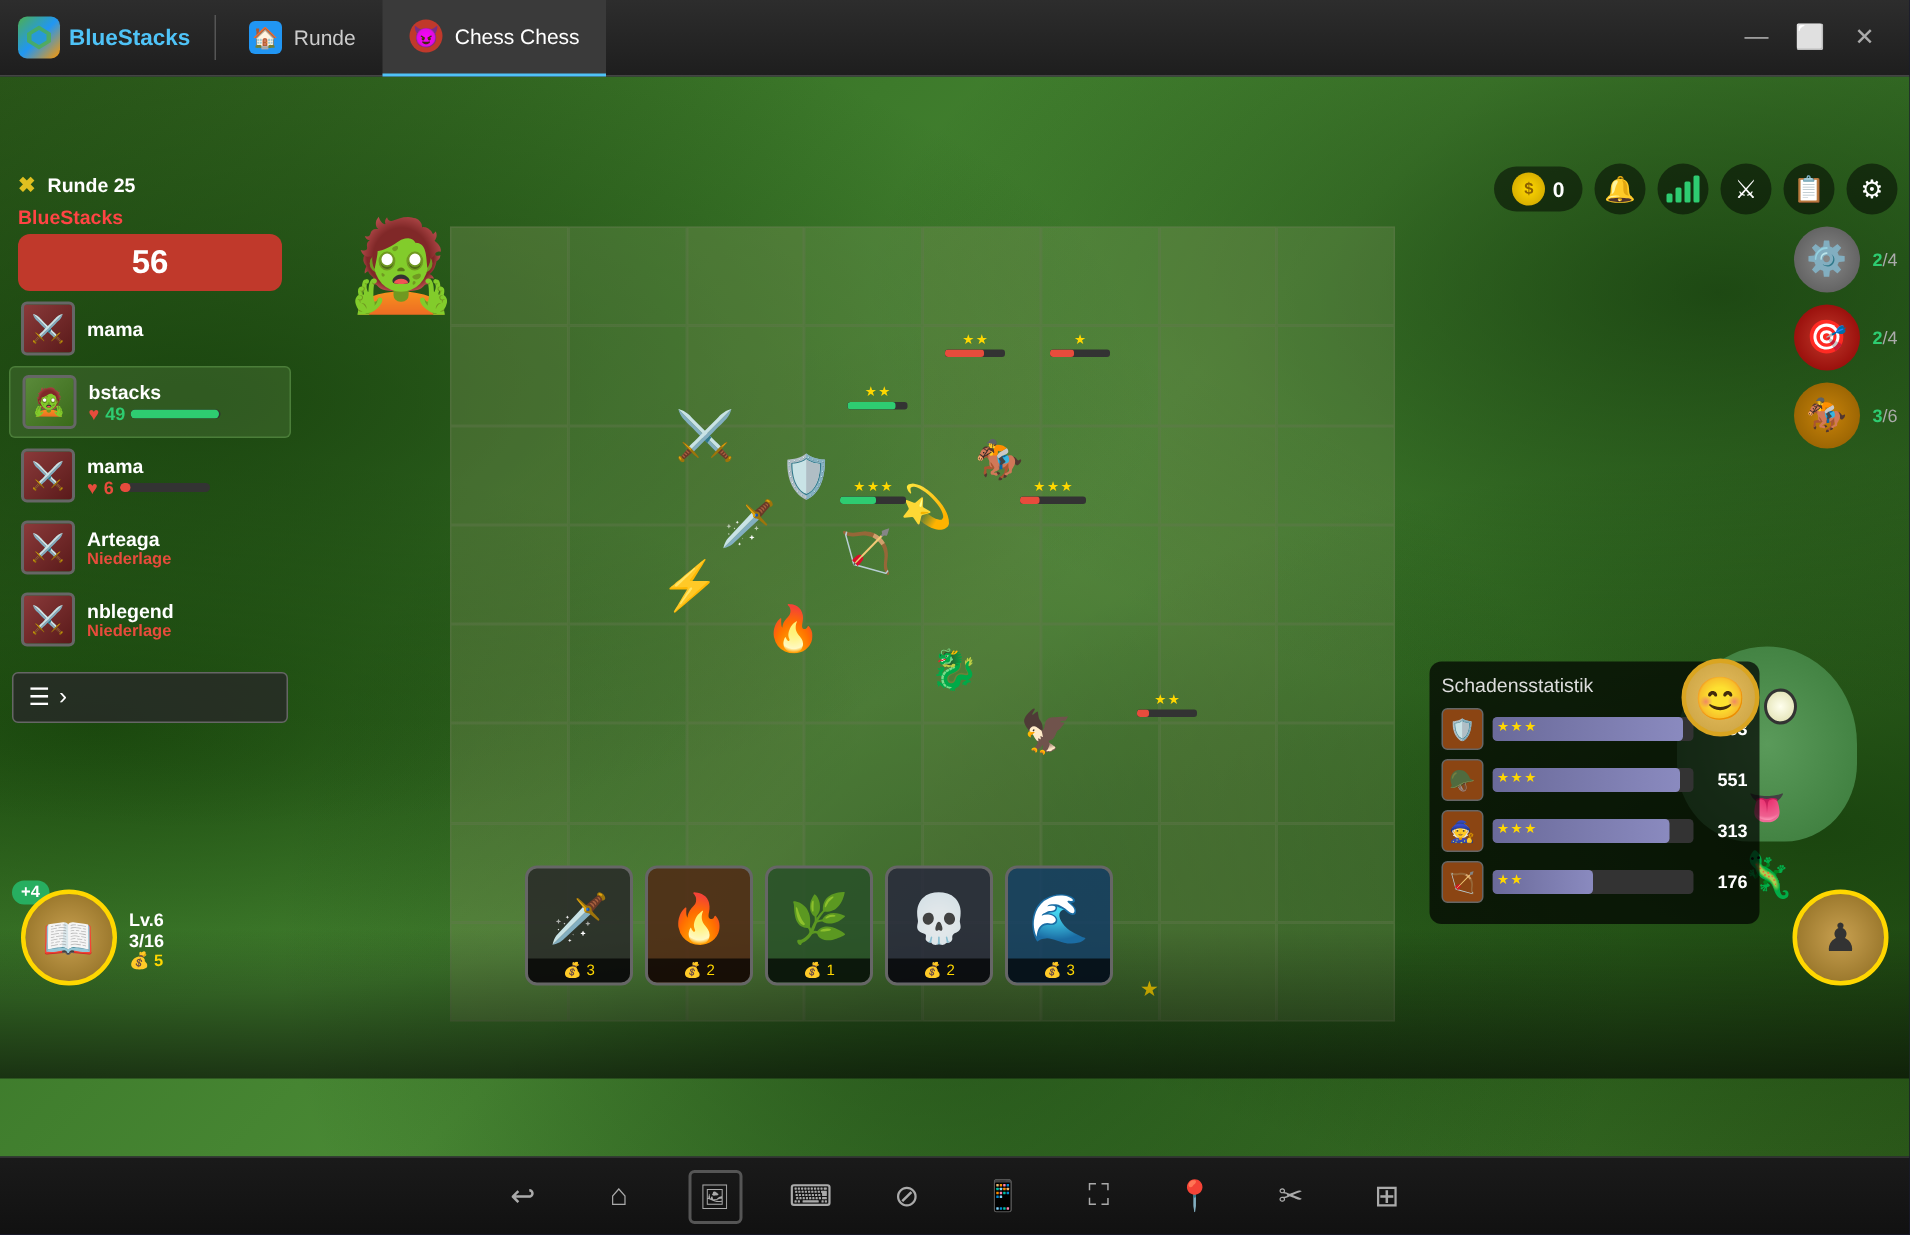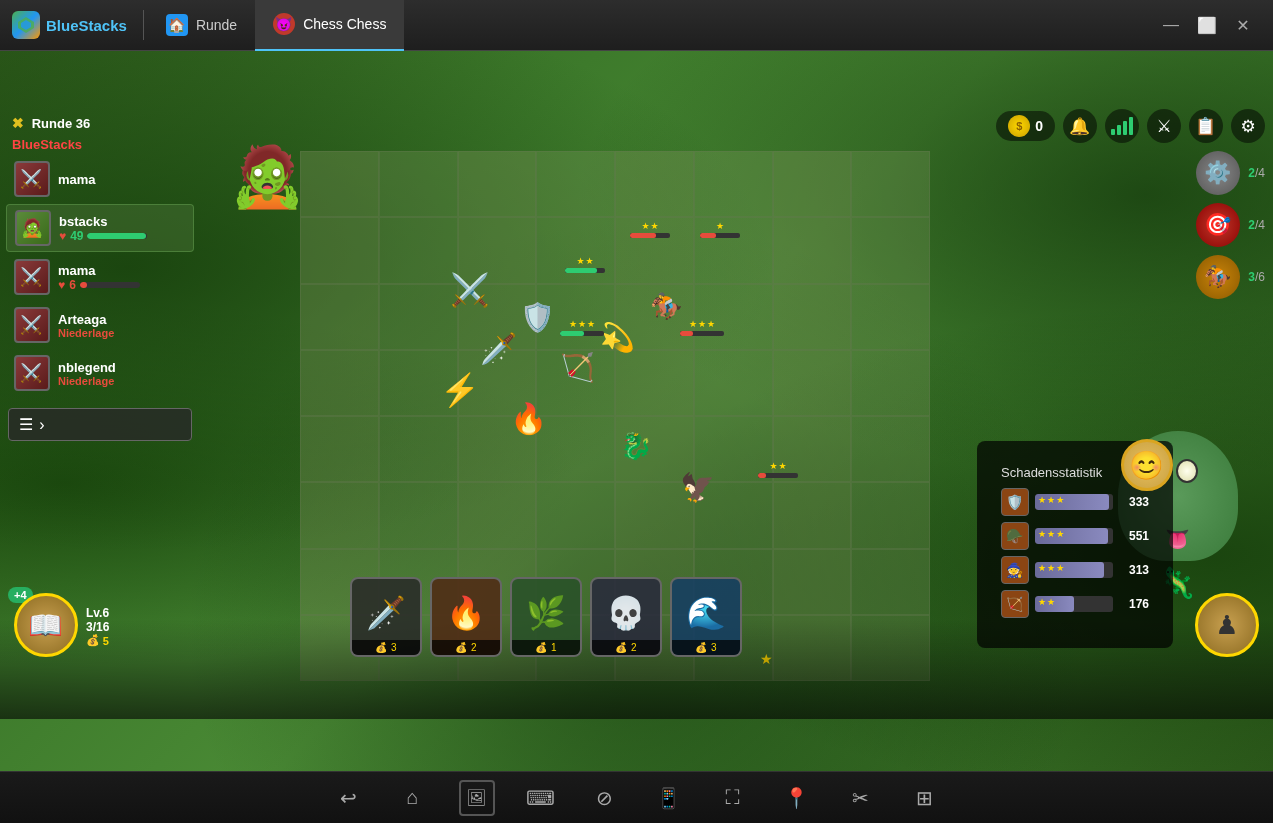--- a/index.html
+++ b/index.html
@@ -371,24 +371,24 @@
     }
 
     .synergy-count .current { color: #2ecc71; font-weight: bold; }
     .synergy-count .max { color: #aaa; }
 
     
     #dmg-panel {
       position: absolute;
       top: 390px;
       right: 100px;
-      width: 196px;
+      width: 220px;
       background: rgba(0,0,0,0.7);
       border-radius: 8px;
-      padding: 24px;
+      padding: 8px;
       z-index: 50;
     }
 
     .dmg-header {
       display: flex;
       align-items: center;
       justify-content: space-between;
       color: #ddd;
       font-size: 13px;
       margin-bottom: 8px;
@@ -839,23 +839,24 @@
     </div>
 
     <div class="floating-star" style="top:600px;left:760px;">★</div>
 
     <div class="goblin-creature">🧟</div>
   </div>
 
   <div id="left-panel">
     <div class="round-info">
       <span class="round-icon">✖</span>
-      <span>Runde 36</span>
+      <span>Runde 25</span>
     </div>
     <div class="combat-label">BlueStacks</div>
+    <div class="combat-phase">56</div>
 
     <div class="player-item">
       <div class="player-avatar" style="background:linear-gradient(135deg,#8a3a3a,#5a1a1a);">⚔️</div>
       <div class="player-info">
         <div class="player-name">mama</div>
       </div>
     </div>
 
     <div class="player-item self">
       <div class="player-avatar goblin">🧟</div>

